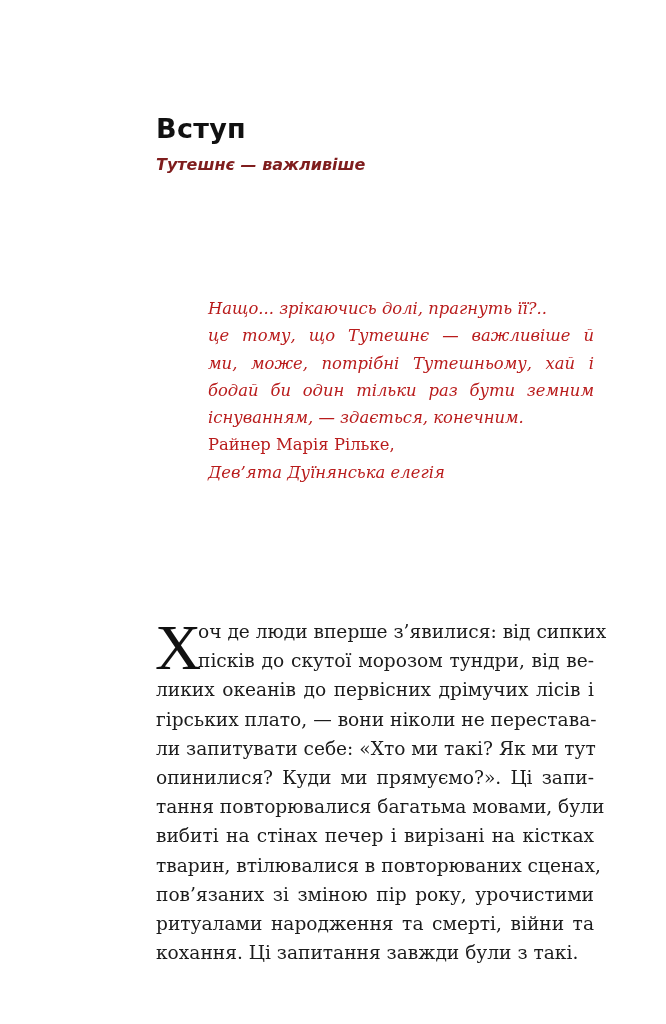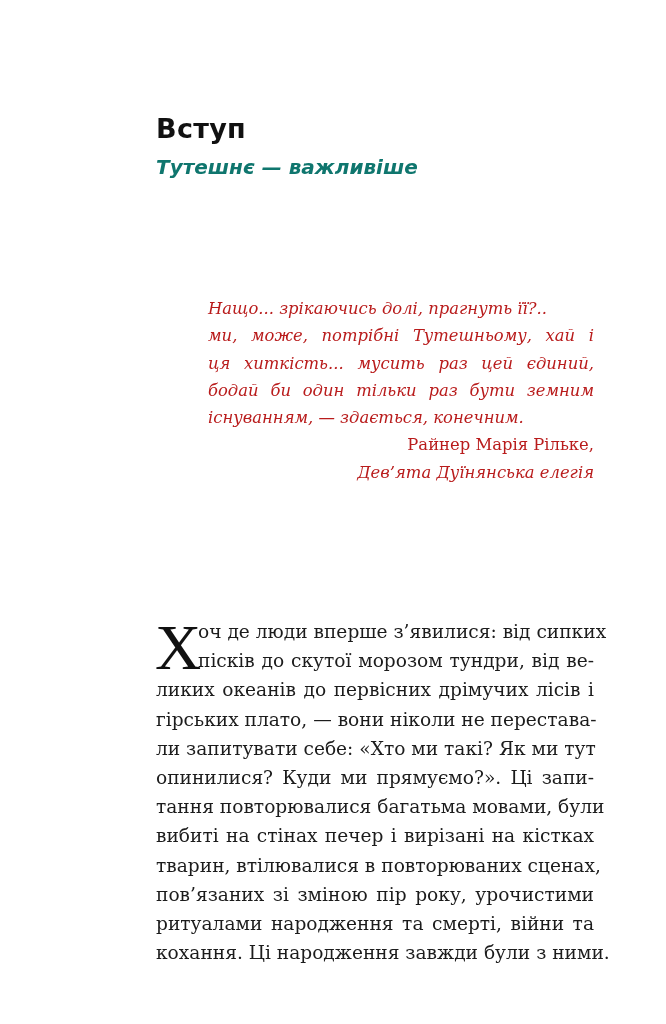--- a/index.html
+++ b/index.html
@@ -31,22 +31,22 @@
       color: #111;
     }
     .chapter-subtitle {
       position: absolute;
       left: 103px;
       top: 155px;
       margin: 0;
       font-family: "DejaVu Sans", sans-serif;
       font-weight: bold;
       font-style: italic;
-      font-size: 20px;
-      color: #0f766e;
+      font-size: 16px;
+      color: #7f1d1d;
     }
     .epigraph {
       position: absolute;
       left: 155px;
       top: 295px;
       width: 386px;
       font-family: "DejaVu Serif", serif;
       font-style: italic;
       font-size: 16.4px;
       line-height: 27.3px;
@@ -57,21 +57,20 @@
       text-align: justify;
       text-align-last: justify;
       white-space: nowrap;
     }
     .epigraph .line.first,
     .epigraph .line.last {
       text-align-last: left;
     }
     .epigraph .attribution {
       display: block;
-      text-align: right;
       font-style: normal;
     }
     .epigraph .attribution.work {
       font-style: italic;
     }
     .body-text {
       position: absolute;
       left: 103px;
       top: 617px;
       width: 438px;
@@ -105,37 +104,37 @@
 </head>
 <body>
 
 <div class="page">
 
   <h1 class="chapter-title">Вступ</h1>
   <h2 class="chapter-subtitle">Тутешнє — важливіше</h2>
 
   <div class="epigraph">
     <span class="line first">Нащо... зрікаючись долі, прагнуть її?..</span>
+    <span class="line">це тому, що Тутешнє — важливіше й</span>
     <span class="line">ми, може, потрібні Тутешньому, хай і</span>
-    <span class="line">ця хиткість... мусить раз цей єдиний,</span>
     <span class="line">бодай би один тільки раз бути земним</span>
     <span class="line last">існуванням, — здається, конечним.</span>
     <span class="attribution">Райнер Марія Рільке,</span>
     <span class="attribution work">Дев’ята Дуїнянська елегія</span>
   </div>
 
   <div class="body-text">
     <span class="drop-cap">Х</span>
     <span class="line indent">оч де люди вперше з’явилися: від сипких</span>
     <span class="line indent">пісків до скутої морозом тундри, від ве-</span>
     <span class="line">ликих океанів до первісних дрімучих лісів і</span>
     <span class="line">гірських плато, — вони ніколи не перестава-</span>
     <span class="line">ли запитувати себе: «Хто ми такі? Як ми тут</span>
     <span class="line">опинилися? Куди ми прямуємо?». Ці запи-</span>
     <span class="line">тання повторювалися багатьма мовами, були</span>
     <span class="line">вибиті на стінах печер і вирізані на кістках</span>
     <span class="line">тварин, втілювалися в повторюваних сценах,</span>
     <span class="line">пов’язаних зі зміною пір року, урочистими</span>
     <span class="line">ритуалами народження та смерті, війни та</span>
-    <span class="line last">кохання. Ці народження завжди були з ними.</span>
+    <span class="line last">кохання. Ці запитання завжди були з такі.</span>
   </div>
 
 </div>
 
 </body></html>

